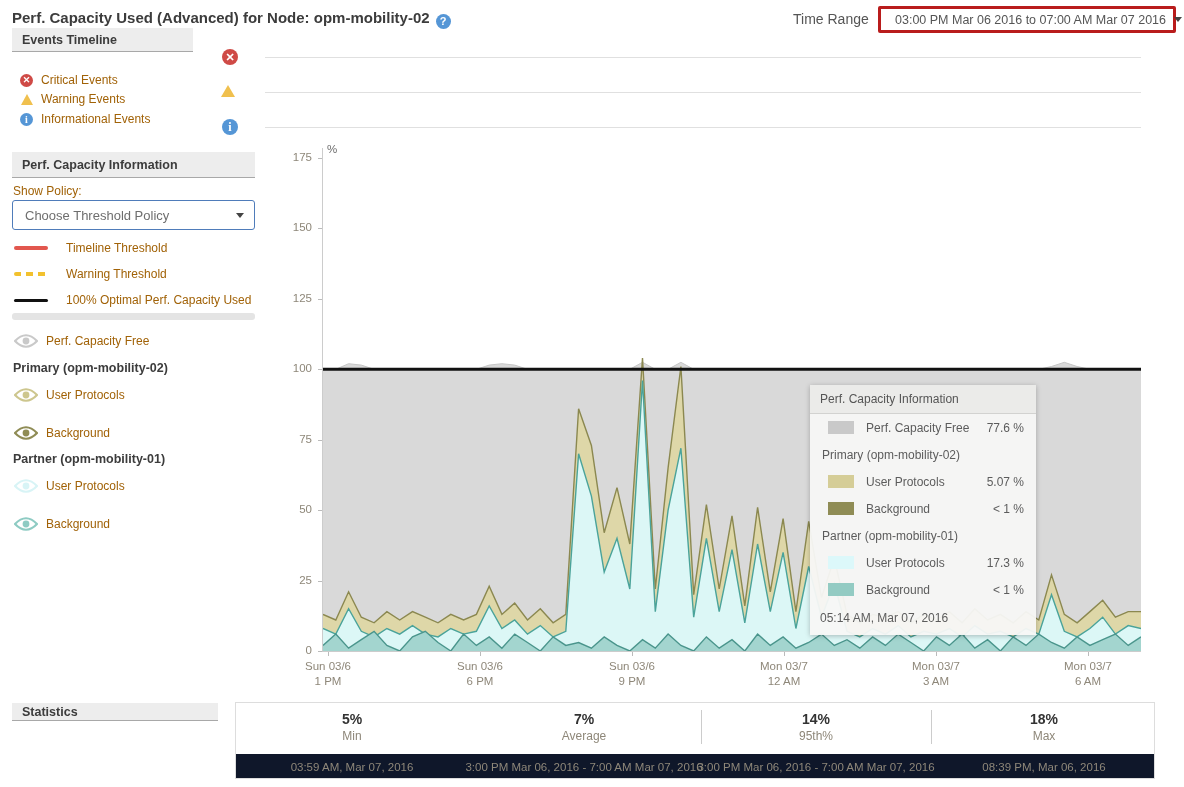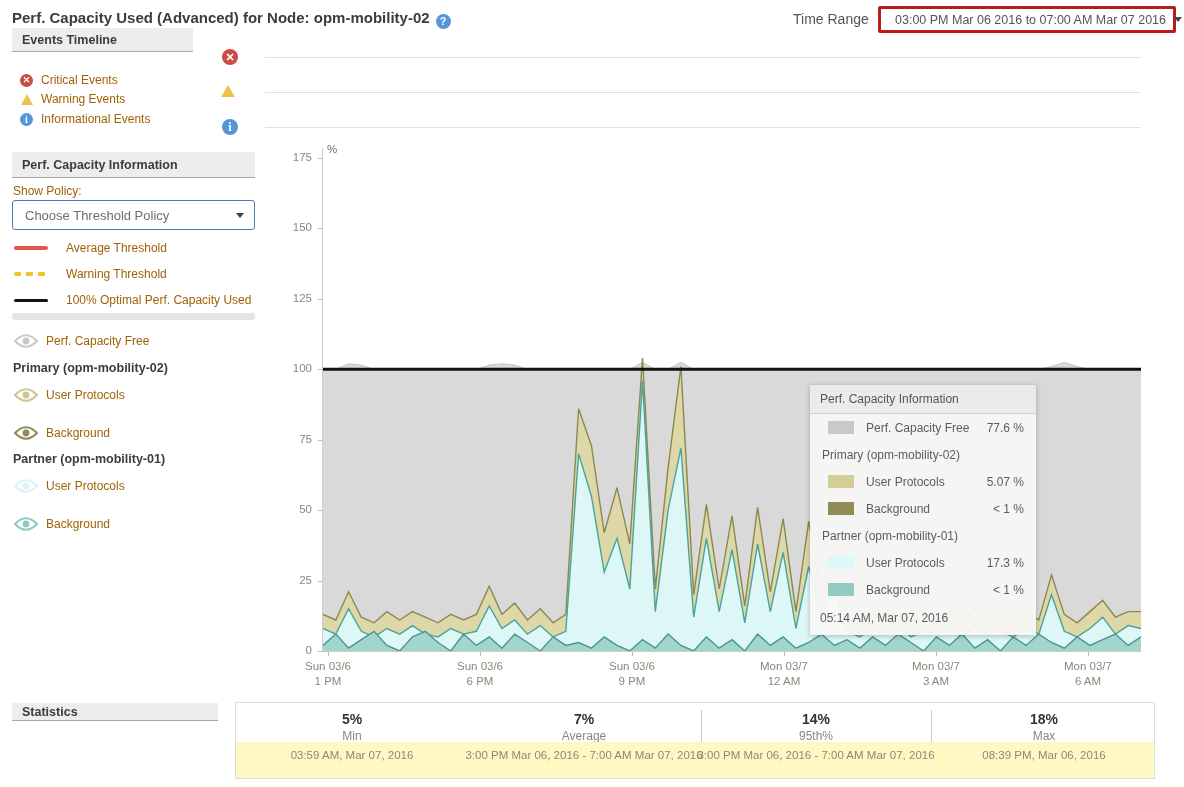--- a/index.html
+++ b/index.html
@@ -54,21 +54,21 @@
   .tt-label{flex:1;}
   .tt-value{white-space:nowrap;}
   .tt-group{padding:0 12px;height:27px;display:flex;align-items:center;}
   #tooltip-ts{padding:8px 10px 10px;}
   
   #stats-box{left:235px;top:702px;width:920px;height:77px;border:1px solid #ddd;box-sizing:border-box;background:#fff;}
   .stat-col{position:absolute;text-align:center;}
   .stat-val{font-size:14px;font-weight:bold;color:#333;}
   .stat-lbl{font-size:12px;color:#8e8779;margin-top:2px;}
   .stat-sep{position:absolute;width:1px;height:34px;background:#ccc;top:7px;}
-  #stats-band{position:absolute;left:0;right:0;bottom:0;height:36px;background:#fef9c3;}
+  #stats-band{position:absolute;left:0;right:0;bottom:0;height:24px;background:#0f172a;}
   .stat-ts{position:absolute;font-size:11.5px;color:#8e8779;text-align:center;top:7px;white-space:nowrap;}
 </style>
 </head>
 <body>
 
 <div id="app">
 
   <div class="abs" id="page-title"><span>Perf. Capacity Used (Advanced) for Node: opm-mobility-02</span><span class="help-badge">?</span></div>
   <div class="abs" id="time-range-label">Time Range</div>
   <div class="abs" id="time-range-box">
@@ -114,21 +114,21 @@
     <span>Perf. Capacity Information</span>
   </div>
   <div class="abs muted" style="left:13px;top:184px;">Show Policy:</div>
   <div class="abs" id="policy-select">
     <span>Choose Threshold Policy</span>
     <span class="caret"></span>
   </div>
   <div id="threshold-legend">
       <div class="side-row" style="left:14px;top:241px;width:241px;">
         <span class="swatch-line" style="background: rgb(226, 87, 78);"></span>
-        <span class="muted" style="margin-left: 10px;">Average Threshold</span>
+        <span class="muted" style="margin-left: 10px;">Timeline Threshold</span>
       </div>
       <div class="side-row" style="left:14px;top:267px;width:241px;">
         <span class="swatch-line" style="background: repeating-linear-gradient(90deg, rgb(242, 193, 46) 0px, rgb(242, 193, 46) 7px, transparent 7px, transparent 12px);"></span>
         <span class="muted" style="margin-left: 10px;">Warning Threshold</span>
       </div>
       <div class="side-row" style="left:14px;top:293px;width:241px;">
         <span class="swatch-line" style="background: rgb(17, 17, 17); height: 3px;"></span>
         <span class="muted" style="margin-left: 10px;">100% Optimal Perf. Capacity Used</span>
       </div>
     </div>

